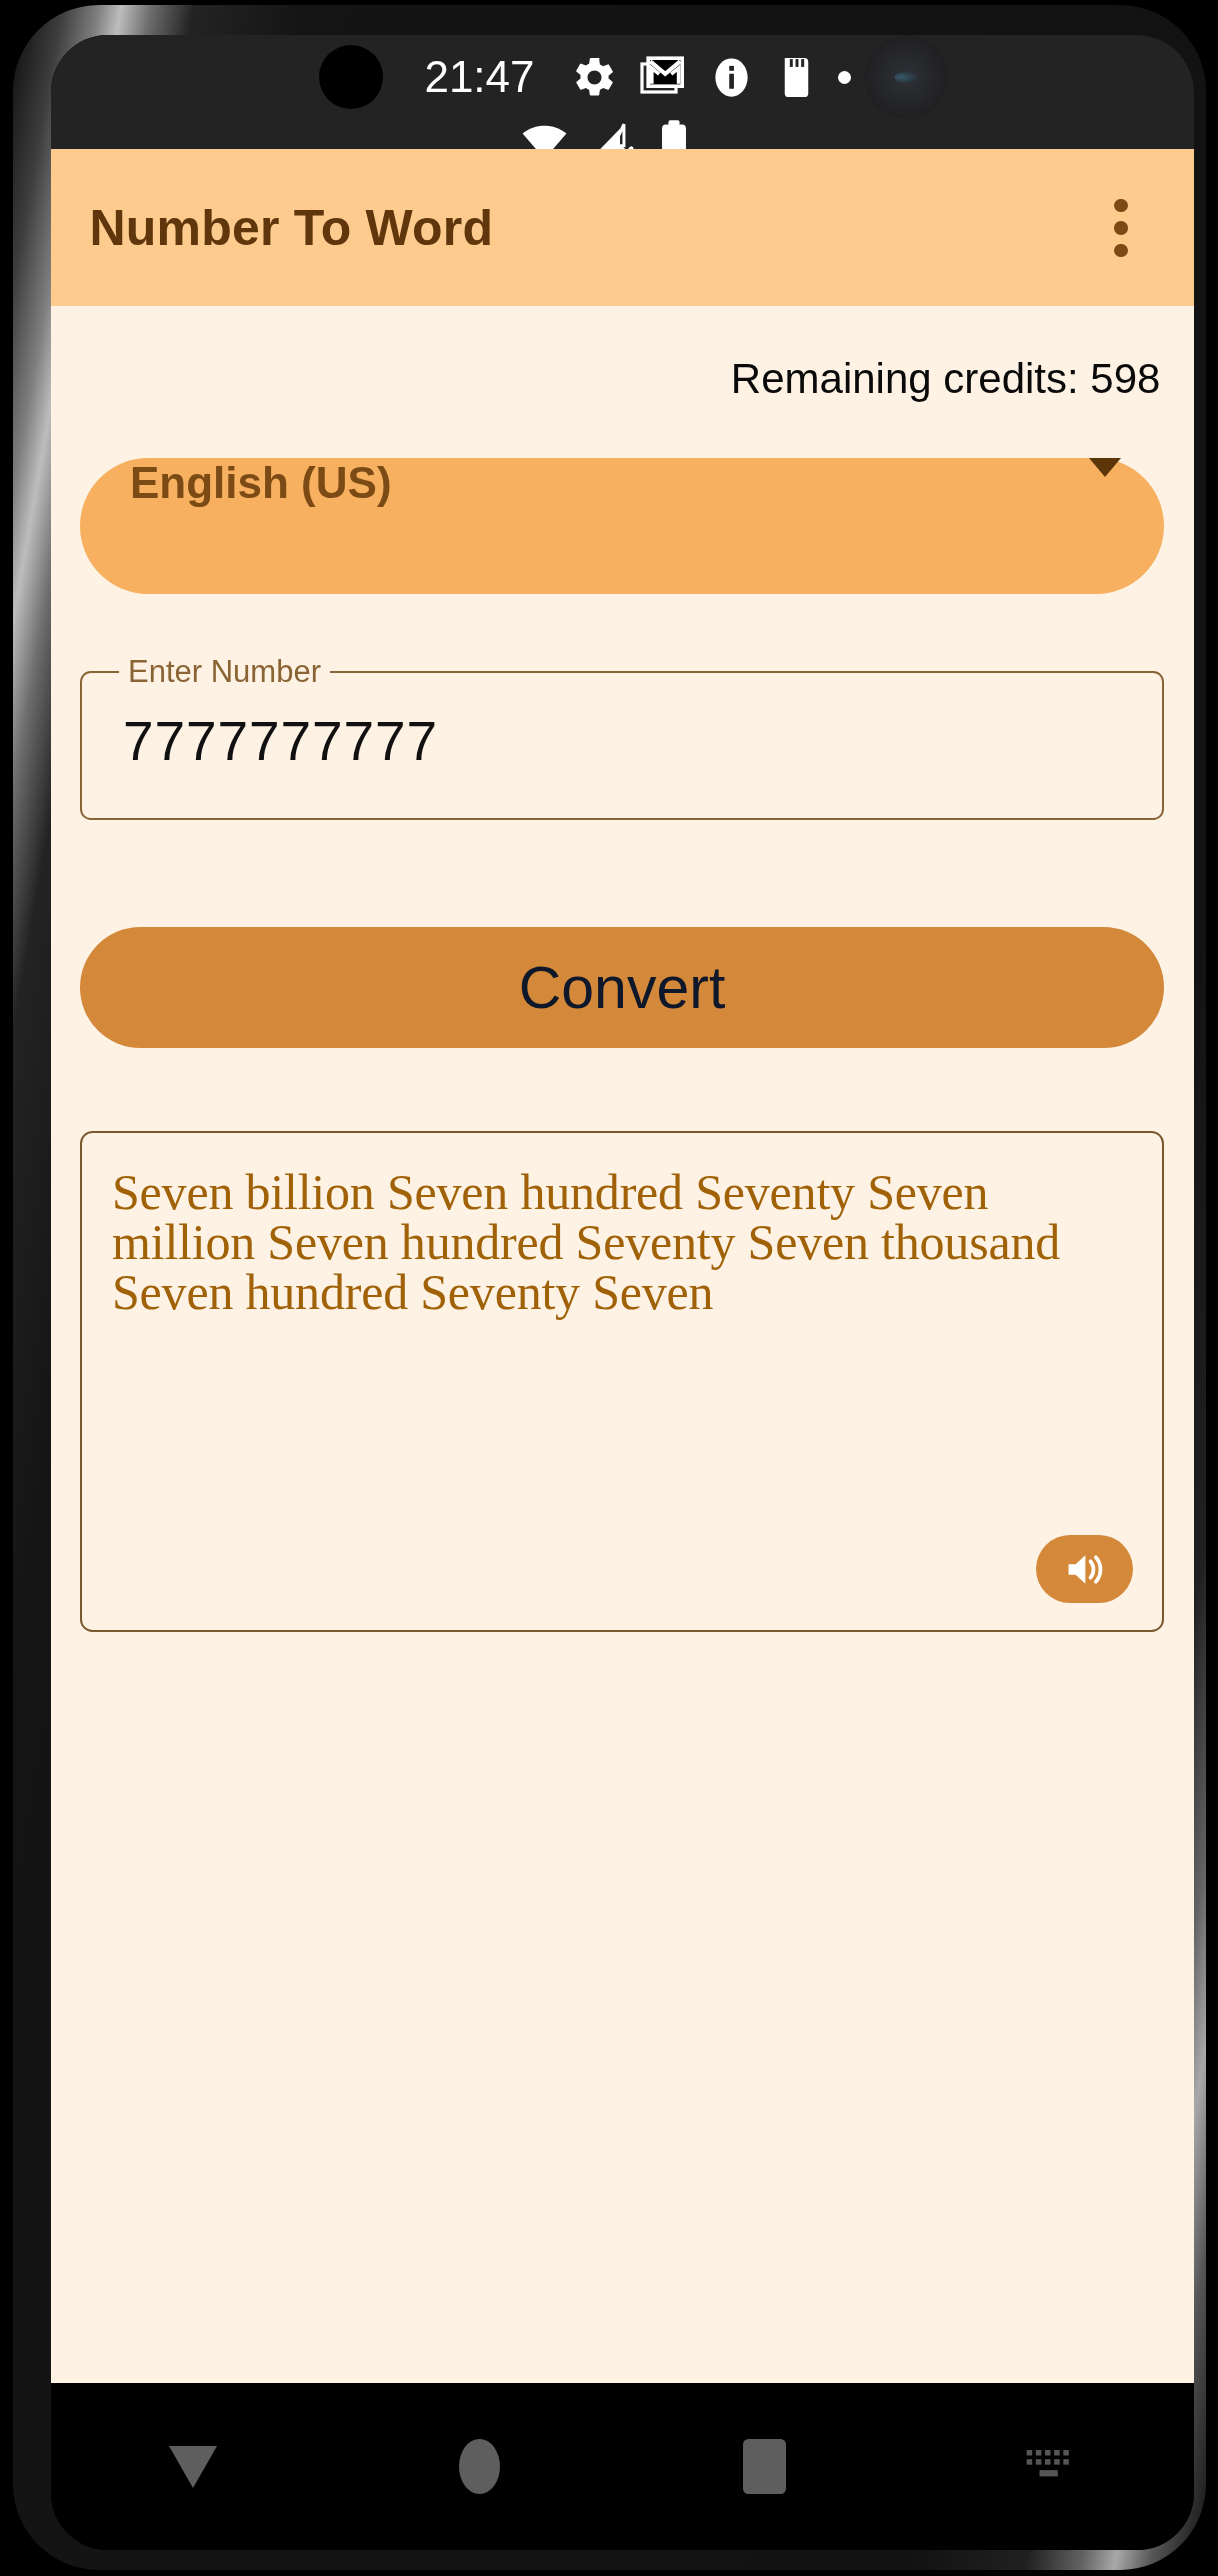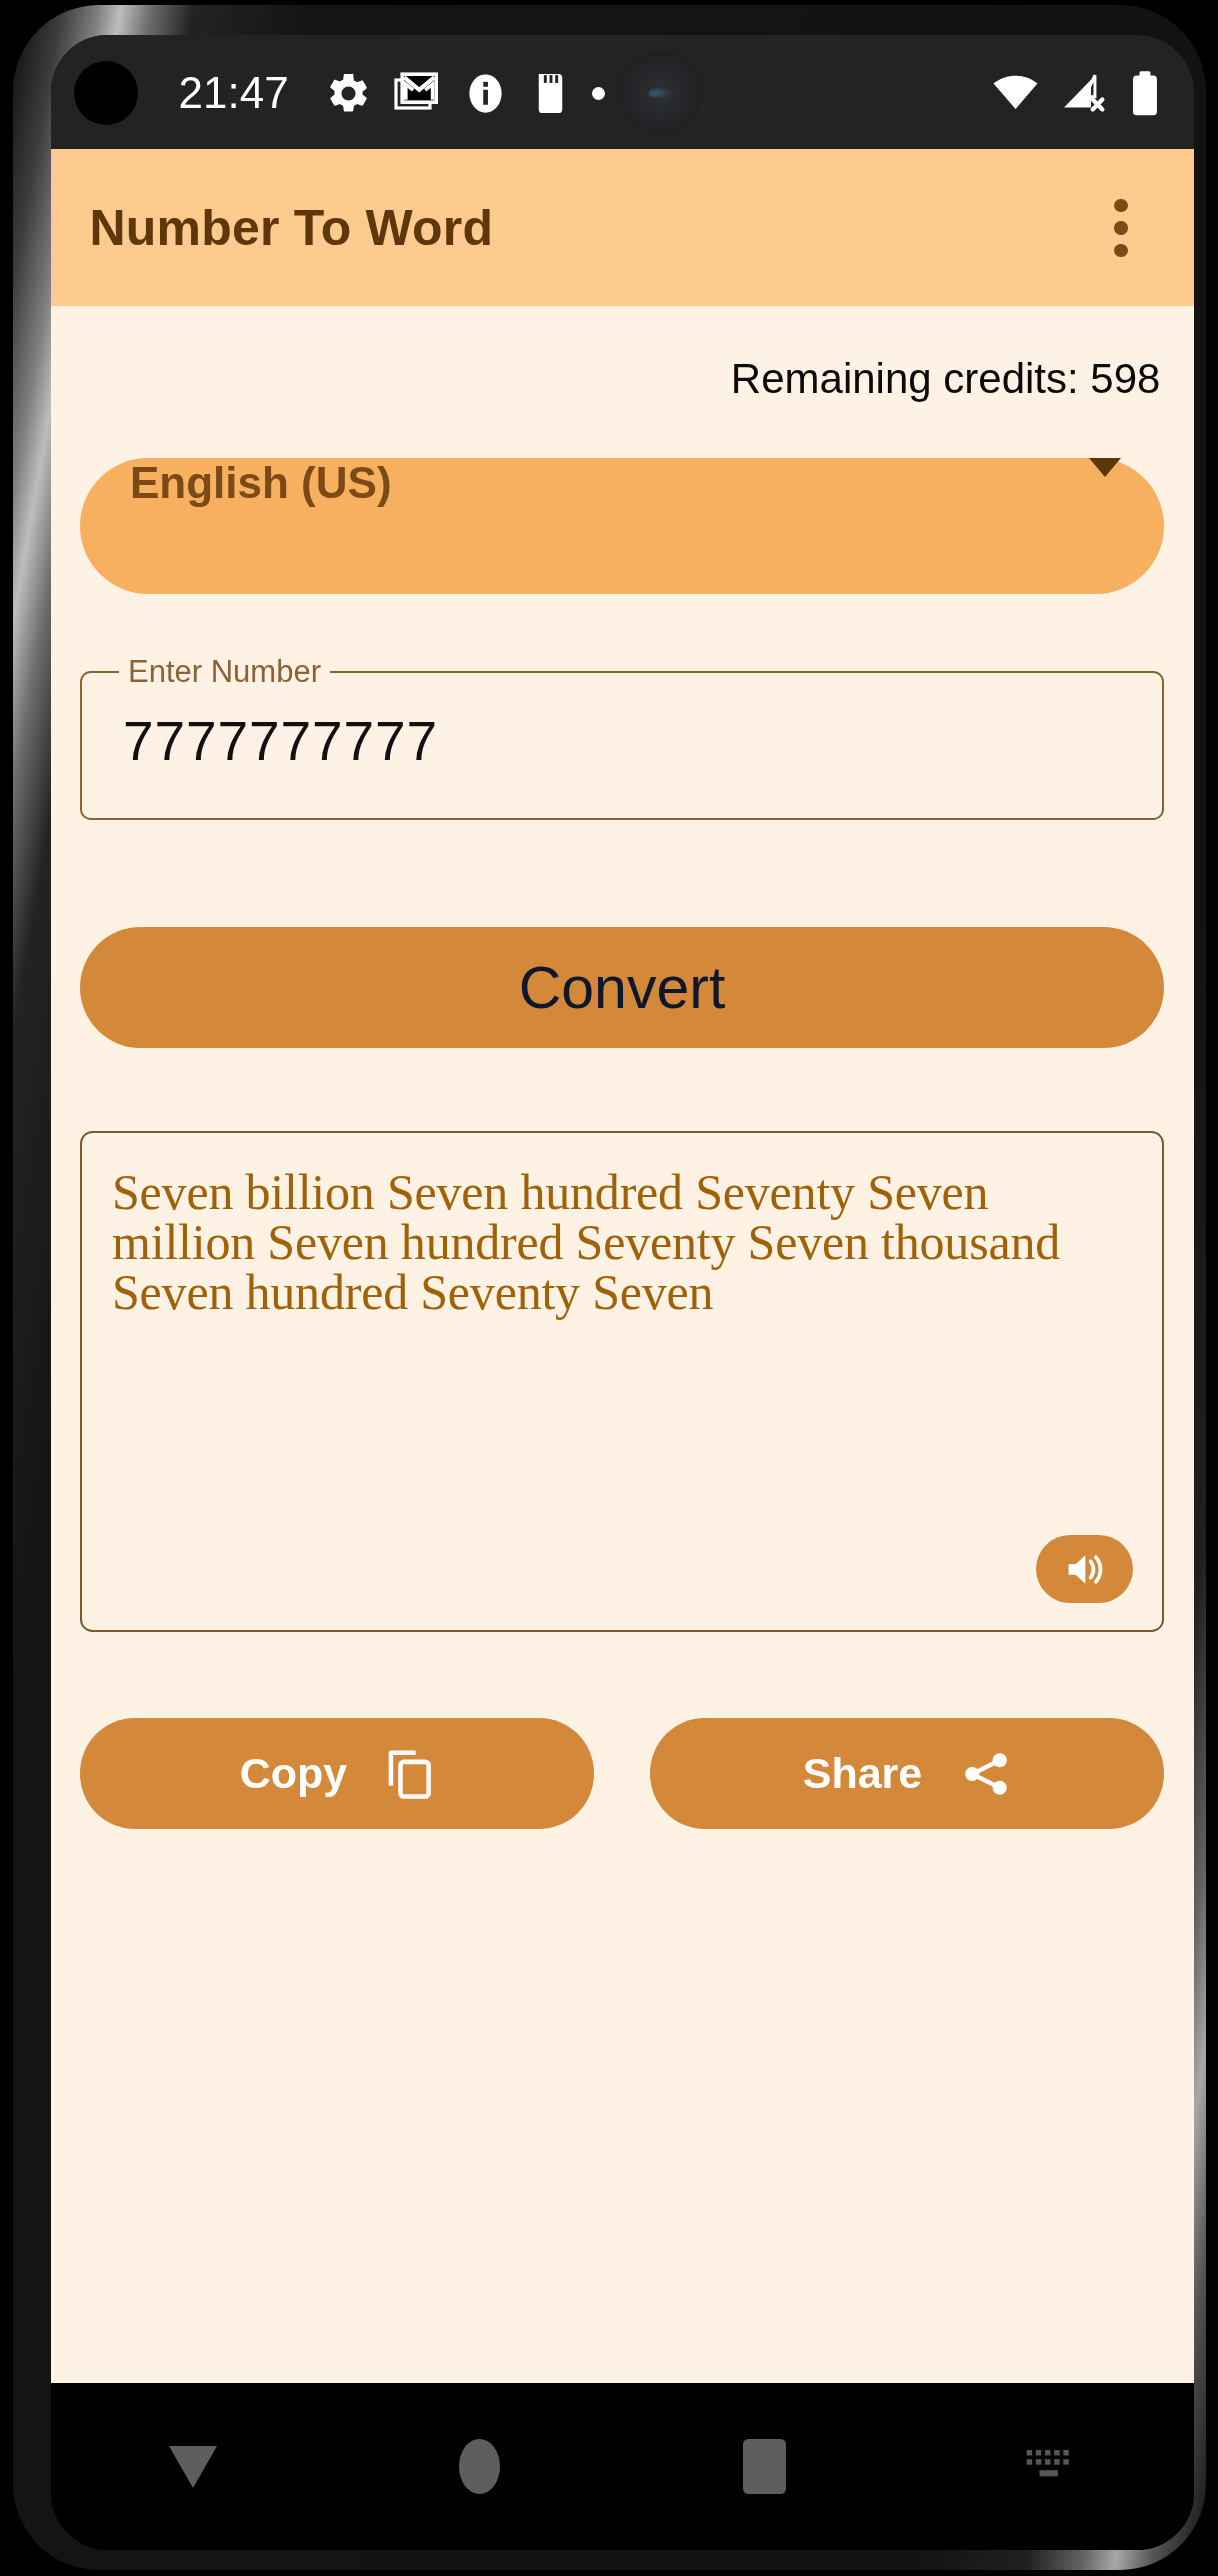--- a/index.html
+++ b/index.html
@@ -41,20 +41,21 @@
   }
 
   
   #status-bar{
     position:absolute;
     left:0; top:0;
     width:1143px; height:116px;
     background:#232323;
     display:flex;
     align-items:center;
+    flex-direction:column;
   }
   .sb-left{ display:flex; align-items:center; padding-left:23px; gap:0; flex:1; }
   .sb-right{ display:flex; align-items:center; padding-right:34px; gap:23px; }
 
   .punch-hole{
     width:64px; height:64px; border-radius:50%;
     background:#000;
     flex:0 0 auto;
   }
   .sb-time{
@@ -408,38 +409,20 @@
         <div id="result-text">Seven billion Seven hundred Seventy Seven million Seven hundred Seventy Seven thousand Seven hundred Seventy Seven</div>
         <div id="speak-button">
           <svg width="43" height="39" viewBox="0 0 24 22">
             <path d="M3 8 L7 8 L12.5 3 L12.5 19 L7 14 L3 14 Z" fill="#fff"></path>
             <path d="M15.4 6.4 A7.2 7.2 0 0 1 15.4 15.6" fill="none" stroke="#fff" stroke-width="2.1" stroke-linecap="round"></path>
             <path d="M18.4 4.1 A10.4 10.4 0 0 1 18.4 17.9" fill="none" stroke="#fff" stroke-width="2.1" stroke-linecap="round"></path>
           </svg>
         </div>
       </div>
 
-      <div id="action-row">
-        <div class="action-button">
-          <span class="action-label">Copy</span>
-          <svg width="48" height="52" viewBox="0 0 22 24">
-            <path d="M2.2 17.4 L2.2 2.2 L13.6 2.2" fill="none" stroke="#fff" stroke-width="2.1" stroke-linejoin="round"></path>
-            <rect x="6.6" y="6.4" width="13" height="16" rx="1.6" fill="none" stroke="#fff" stroke-width="2.1"></rect>
-          </svg>
-        </div>
-        <div class="action-button">
-          <span class="action-label">Share</span>
-          <svg width="50" height="50" viewBox="0 0 24 24">
-            <circle cx="18.6" cy="5.4" r="3.4" fill="#fff"></circle>
-            <circle cx="5.4" cy="12" r="3.4" fill="#fff"></circle>
-            <circle cx="18.6" cy="18.6" r="3.4" fill="#fff"></circle>
-            <path d="M5.4 12 L18.6 5.4 M5.4 12 L18.6 18.6" stroke="#fff" stroke-width="2.1"></path>
-          </svg>
-        </div>
-      </div>
 
     </div>
 
     <div id="nav-bar">
       <div class="nav-slot">
         <div id="nav-back-icon"></div>
       </div>
       <div class="nav-slot">
         <div id="nav-home-icon"></div>
       </div>

